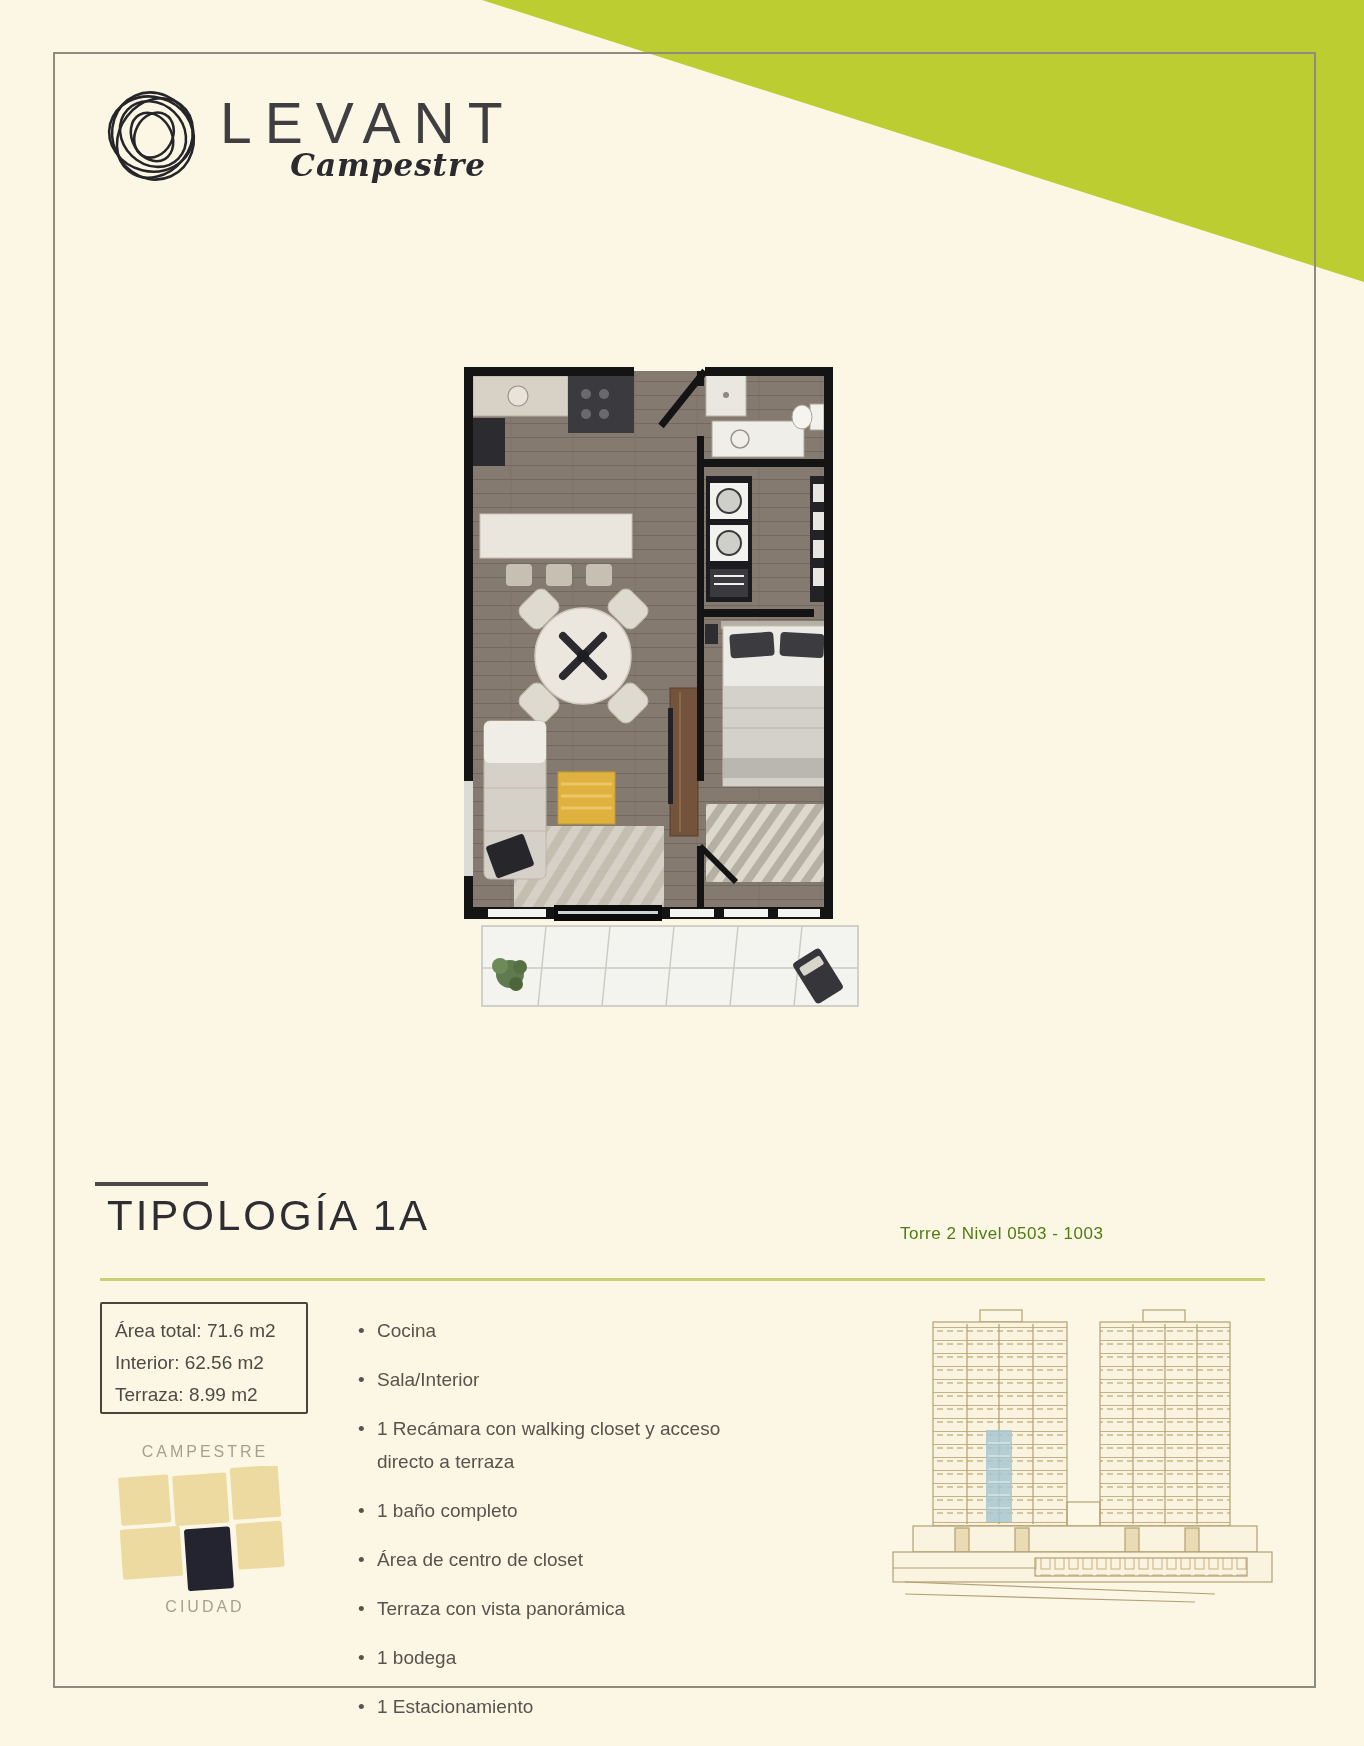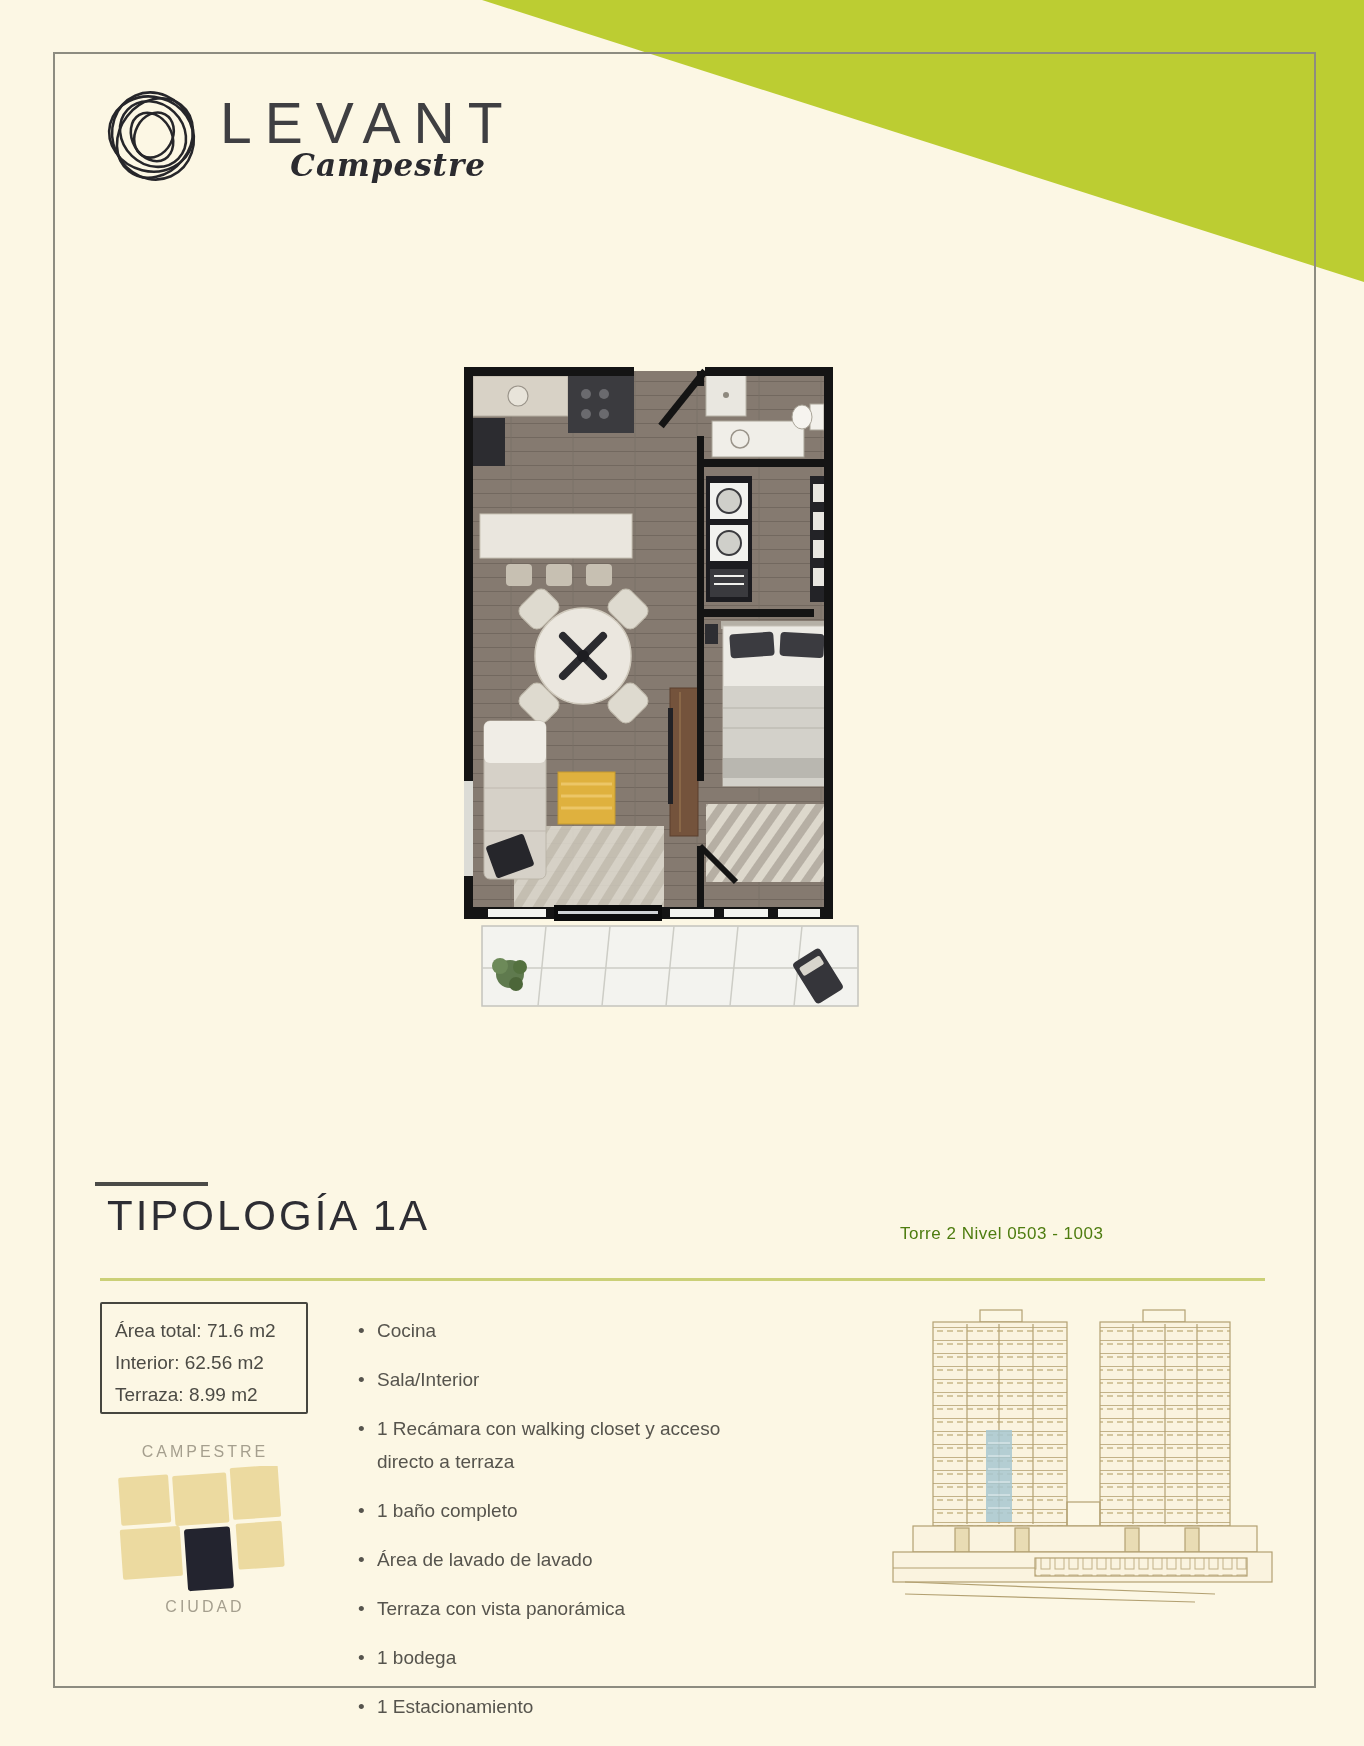--- a/index.html
+++ b/index.html
@@ -265,21 +265,21 @@
   <div>Área total: 71.6 m2</div>
   <div>Interior: 62.56 m2</div>
   <div>Terraza: 8.99 m2</div>
 </div>
 
 <ul class="abs features">
     <li>Cocina</li>
     <li>Sala/Interior</li>
     <li>1 Recámara con walking closet y acceso directo a terraza</li>
     <li>1 baño completo</li>
-    <li>Área de lavado de lavado</li>
+    <li>Área de centro de closet</li>
     <li>Terraza con vista panorámica</li>
     <li>1 bodega</li>
     <li>1 Estacionamiento</li>
   </ul>
 
 <div class="abs campestre-label">CAMPESTRE</div>
 <div class="abs location-key">
   <svg width="190" height="130" viewBox="0 0 190 130">
     <g transform="rotate(-4 95 65)">
       <g fill="#ecdaa0">

